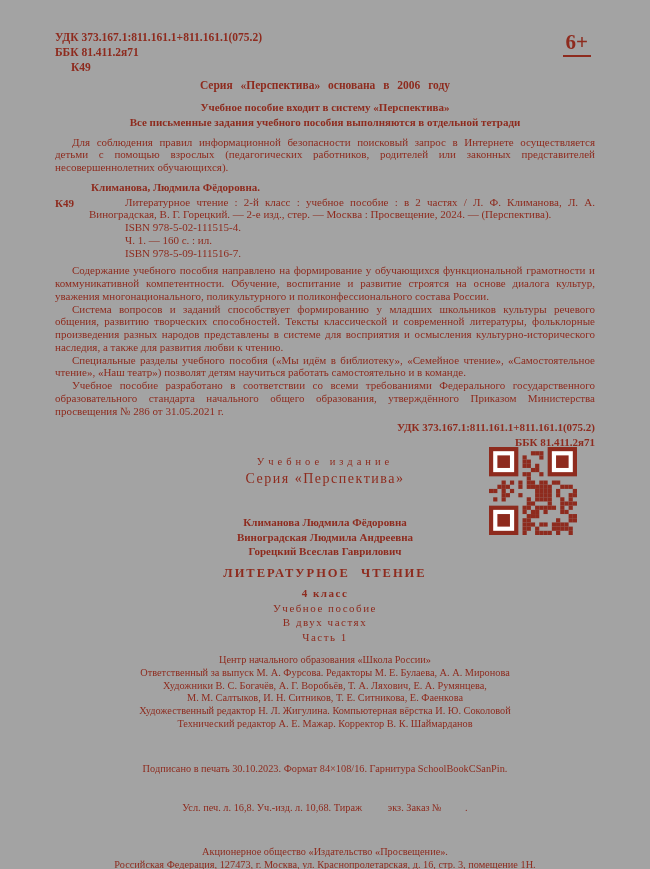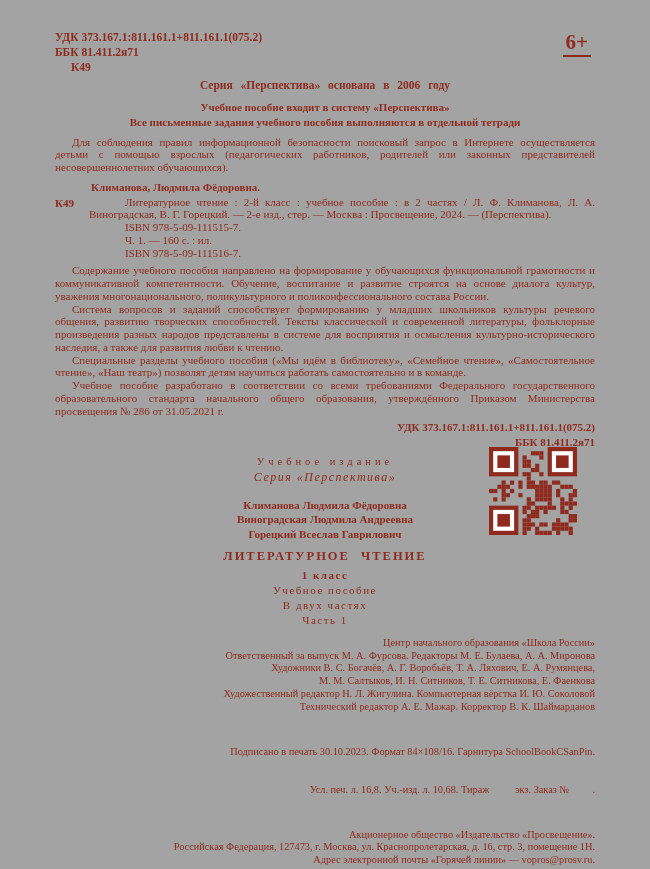--- a/index.html
+++ b/index.html
@@ -20,27 +20,27 @@
   .note2 { margin-bottom:7px; font-weight:bold; }
   .jpara { text-align:justify; text-indent:17px; margin-bottom:7px; }
   .author-head { font-weight:bold; margin-left:36px; margin-bottom:2px; }
   .catalog { position:relative; margin-left:34px; margin-bottom:5px; }
   .catalog-code { position:absolute; left:-34px; top:1px; font-weight:bold; }
   .catalog .desc { text-align:justify; text-indent:36px; }
   .catalog .ind { margin-left:36px; }
   .annotation p { text-align:justify; text-indent:17px; }
   .codes-right { text-align:right; font-weight:bold; margin:3px 0 7px; line-height:1.3; }
   .edition-label { letter-spacing:4px; font-size:10.5px; margin-bottom:3px;text-align:center; }
-  .series-it { font-style:italic; letter-spacing:1.5px; font-size:12px; margin-bottom:13px; }
+  .series-it { letter-spacing:1.5px; font-size:14px; margin-bottom:28px; }
   .authors { margin-bottom:8px; }
   .authors div { font-weight:bold; line-height:1.3; }
   .book-title { font-weight:bold; letter-spacing:2px; word-spacing:6px; font-size:12.5px; margin-bottom:5px; }
   .sub { letter-spacing:1.5px; line-height:1.35; margin-bottom:9px; }
   .grade { font-weight:bold; }
-  .small { font-size:10.3px; line-height:1.24;text-align:right; }
+  .small { font-size:10.3px; line-height:1.24; }
   .credits { margin-bottom:7px; }
   .printinfo { margin-bottom:6px; white-space:pre-wrap; }
   .qr { position:absolute; left:489px; top:447px; width:88px; height:88px; }
 </style>
 </head>
 <body>
 
 <div class="page">
 
   <div class="top">
@@ -56,21 +56,21 @@
   <div class="center note1">Учебное пособие входит в систему «Перспектива»</div>
   <div class="center note2">Все письменные задания учебного пособия выполняются в отдельной тетради</div>
 
   <p class="jpara">Для соблюдения правил информационной безопасности поисковый запрос в Интернете осуществляется детьми с помощью взрослых (педагогических работников, родителей или законных представителей несовершеннолетних обучающихся).</p>
 
   <div class="author-head">Климанова, Людмила Фёдоровна.</div>
 
   <div class="catalog">
     <span class="catalog-code">К49</span>
     <p class="desc">Литературное чтение : 2-й класс : учебное пособие : в 2 частях / Л. Ф. Климанова, Л. А. Виноградская, В. Г. Горецкий. — 2-е изд., стер. — Москва : Просвещение, 2024. — (Перспектива).</p>
-    <div class="ind">ISBN 978-5-09-111515-7.</div>
+    <div class="ind">ISBN 978-5-02-111515-4.</div>
     <div class="ind">Ч. 1. — 160 с. : ил.</div>
     <div class="ind">ISBN 978-5-09-111516-7.</div>
   </div>
 
   <div class="annotation">
     <p>Содержание учебного пособия направлено на формирование у обучающихся функциональной грамотности и коммуникативной компетентности. Обучение, воспитание и развитие строятся на основе диалога культур, уважения многонационального, поликультурного и поликонфессионального состава России.</p>
     <p>Система вопросов и заданий способствует формированию у младших школьников культуры речевого общения, развитию творческих способностей. Тексты классической и современной литературы, фольклорные произведения разных народов представлены в системе для восприятия и осмысления культурно-исторического наследия, а также для развития любви к чтению.</p>
     <p>Специальные разделы учебного пособия («Мы идём в библиотеку», «Семейное чтение», «Самостоятельное чтение», «Наш театр») позволят детям научиться работать самостоятельно и в команде.</p>
     <p>Учебное пособие разработано в соответствии со всеми требованиями Федерального государственного образовательного стандарта начального общего образования, утверждённого Приказом Министерства просвещения № 286 от 31.05.2021 г.</p>
   </div>
@@ -222,21 +222,21 @@
 
   <div class="center authors">
     <div>Климанова Людмила Фёдоровна</div>
     <div>Виноградская Людмила Андреевна</div>
     <div>Горецкий Всеслав Гаврилович</div>
   </div>
 
   <div class="center book-title">ЛИТЕРАТУРНОЕ ЧТЕНИЕ</div>
 
   <div class="center sub">
-    <div class="grade">1 класс</div>
+    <div class="grade">4 класс</div>
     <div>Учебное пособие</div>
     <div>В двух частях</div>
     <div>Часть 1</div>
   </div>
 
   <div class="center small credits">
     <div>Центр начального образования «Школа России»</div>
     <div>Ответственный за выпуск М. А. Фурсова. Редакторы М. Е. Булаева, А. А. Миронова</div>
     <div>Художники В. С. Богачёв, А. Г. Воробьёв, Т. А. Ляхович, Е. А. Румянцева,</div>
     <div>М. М. Салтыков, И. Н. Ситников, Т. Е. Ситникова, Е. Фаенкова</div>

